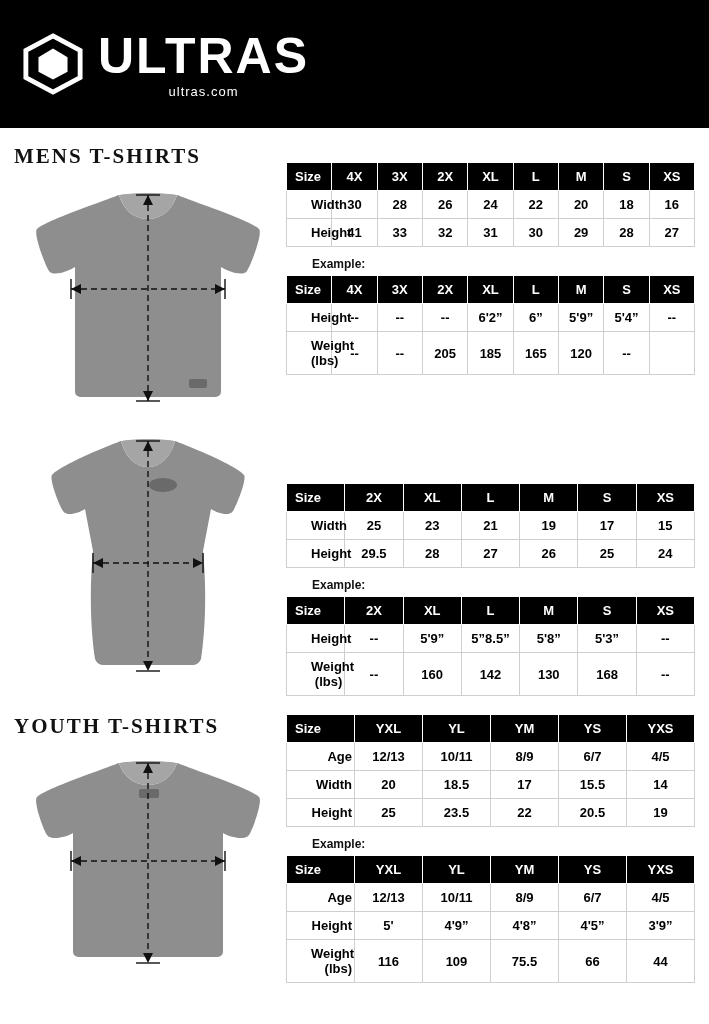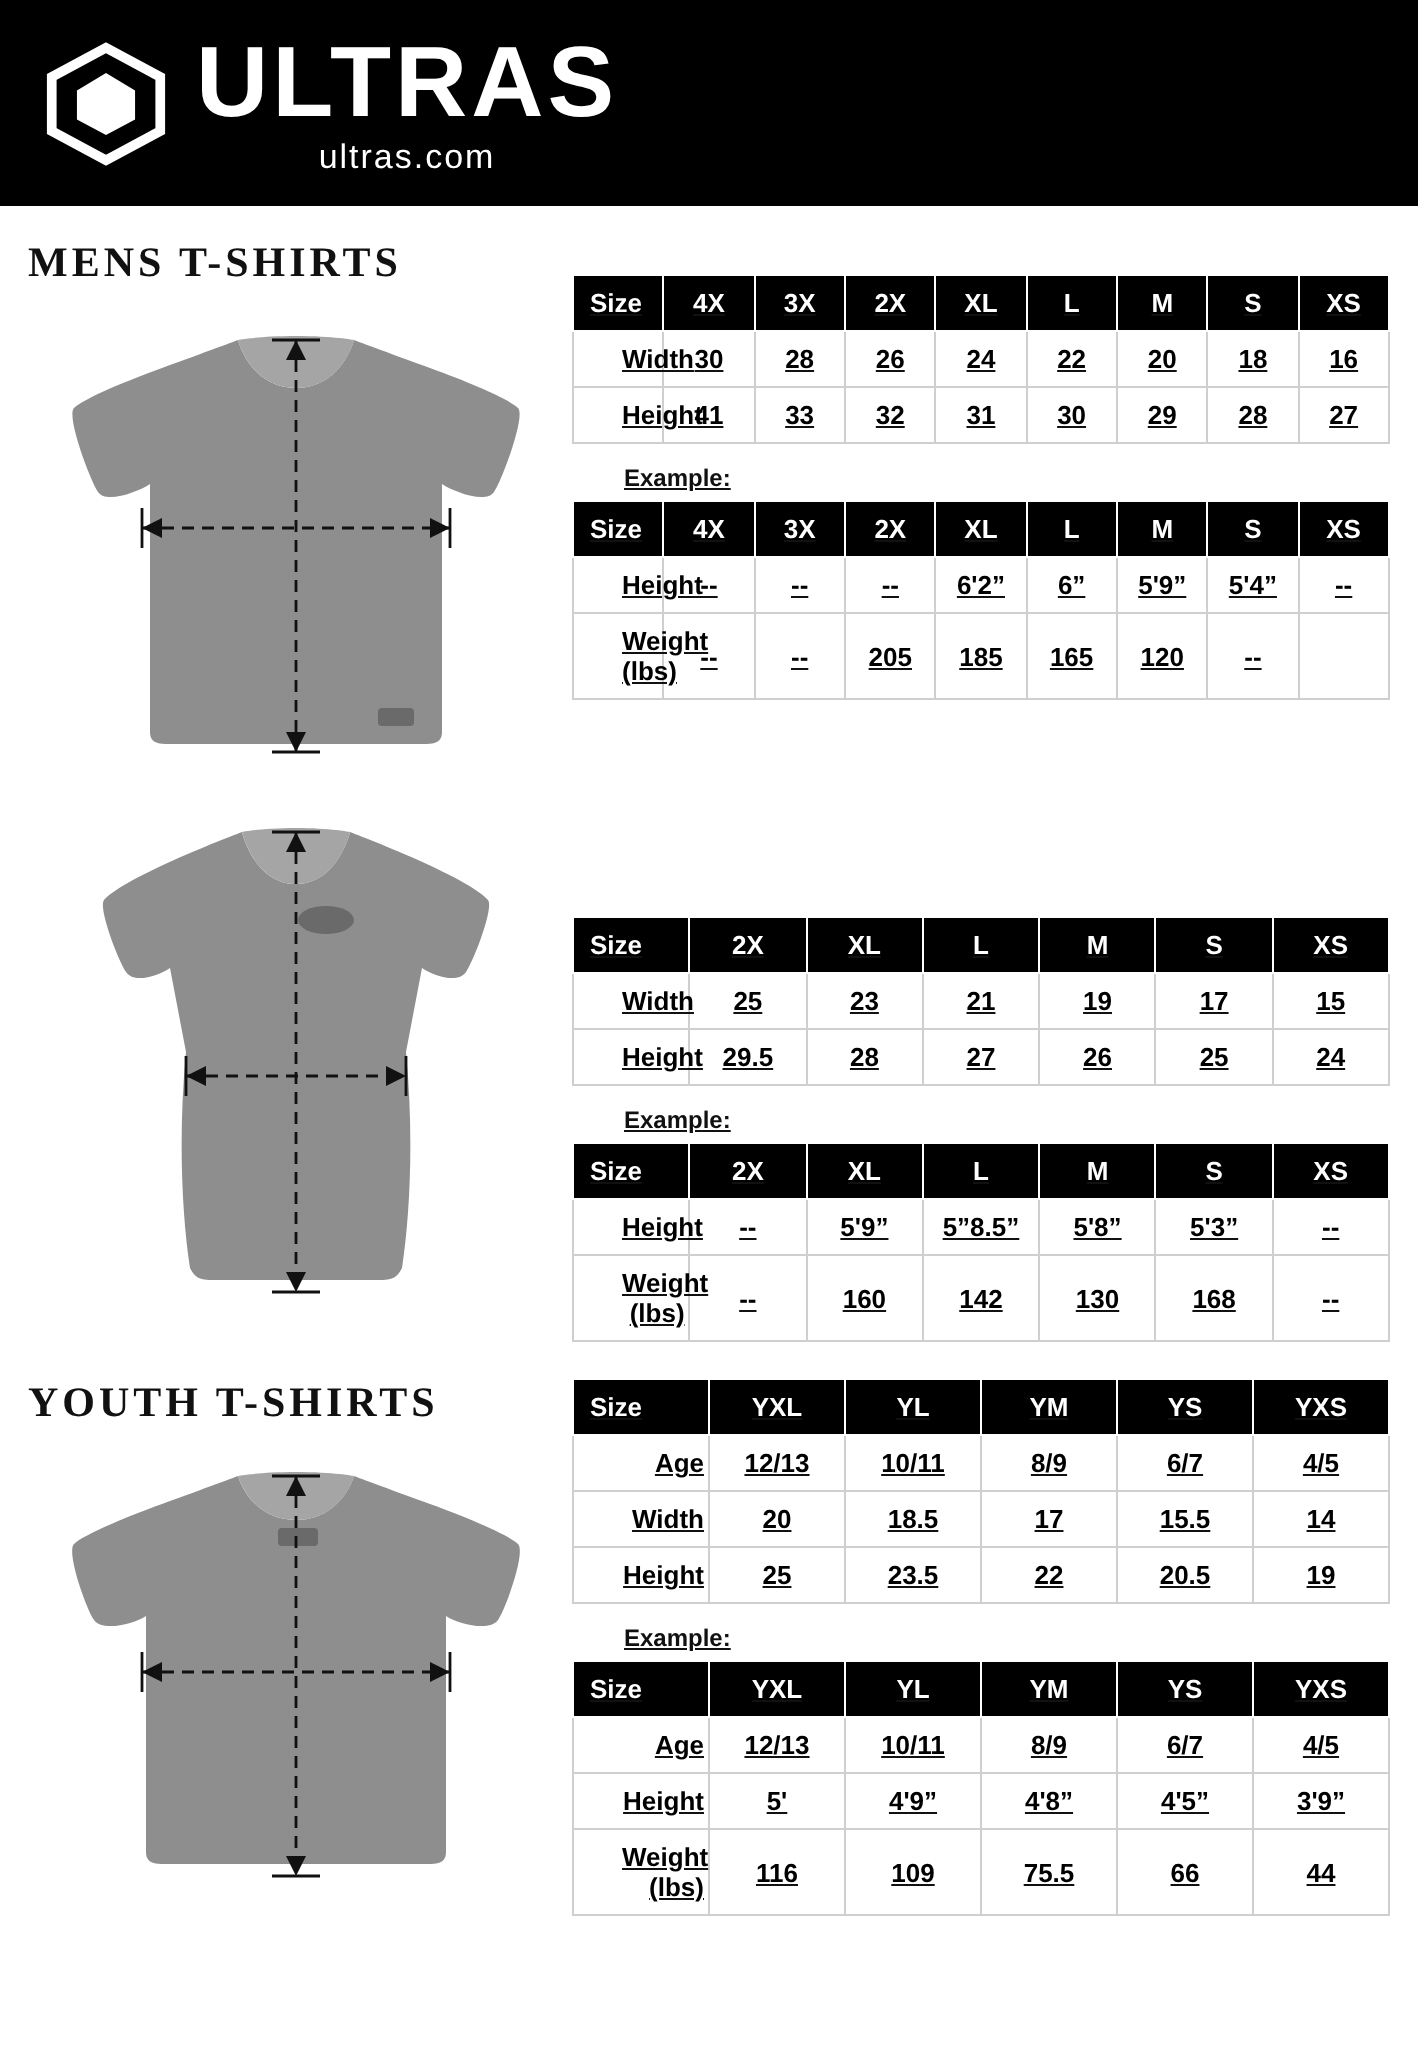--- a/index.html
+++ b/index.html
@@ -10,21 +10,21 @@
     background: #ffffff;
     font-family: "Liberation Sans", sans-serif;
     color: #111;
     overflow: hidden;
     position: relative;
   }
 
   
   .header {
     background: #000;
-    height: 103px;
+    height: 128px;
     display: flex;
     align-items: center;
     padding-left: 22px;
   }
   .logo-mark { width: 62px; height: 62px; flex: 0 0 auto; }
   .logo-text-wrap {
     margin-left: 14px;
     display: flex;
     flex-direction: column;
     justify-content: center;
@@ -32,42 +32,41 @@
   }
   .brand {
     color: #fff;
     font-size: 50px;
     font-weight: bold;
     letter-spacing: 2px;
     font-family: "Liberation Sans", sans-serif;
   }
   .brand-sub {
     color: #fff;
-    font-size: 17px;
+    font-size: 13px;
     letter-spacing: 1px;
     margin-top: 4px;
     text-align: center;
   }
 
   
   .section {
     display: flex;
     padding: 0 14px;
     position: relative;
   }
   .left-col {
     width: 268px;
     flex: 0 0 268px;
     position: relative;
   }
   .right-col {
     flex: 1;
     padding-top: 34px;
     padding-left: 4px;
-    text-decoration: underline;
   }
   .sec-title {
     font-size: 21px;
     font-weight: bold;
     letter-spacing: 2px;
     text-align: left;
     margin: 16px 0 6px 0;
     font-family: Liberation Serif, serif;
   }
 

